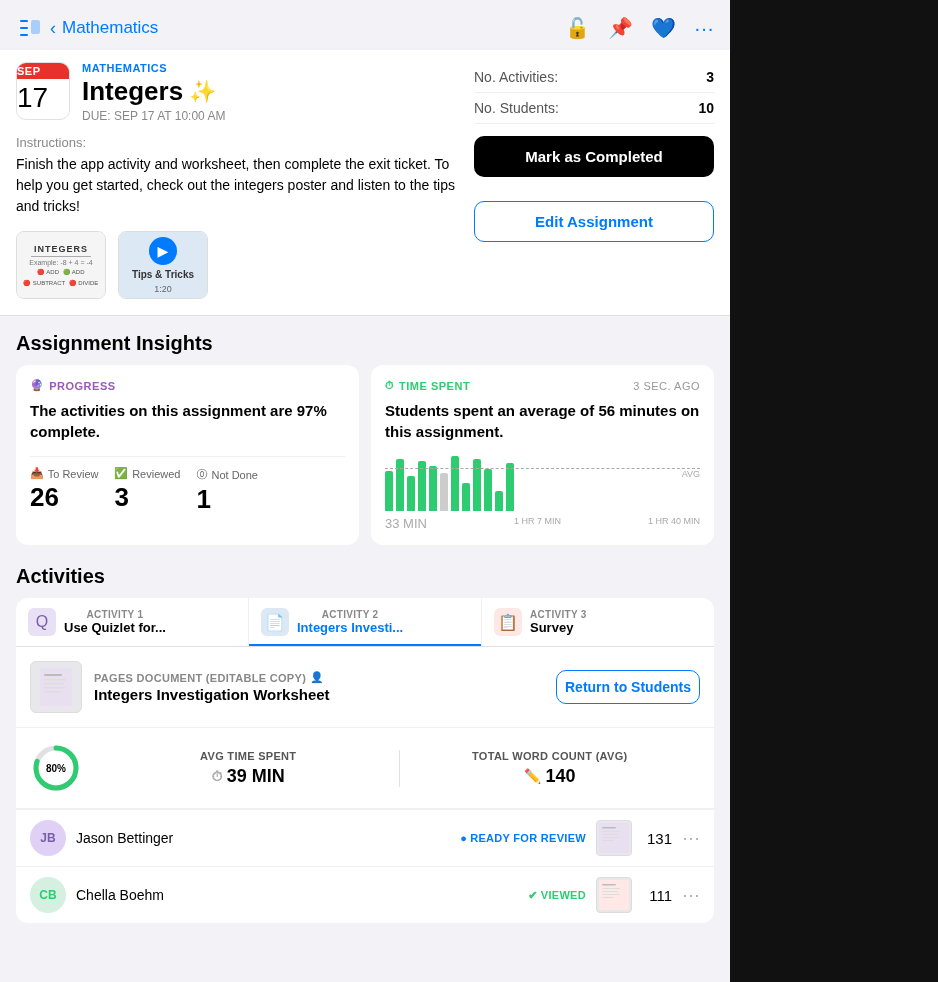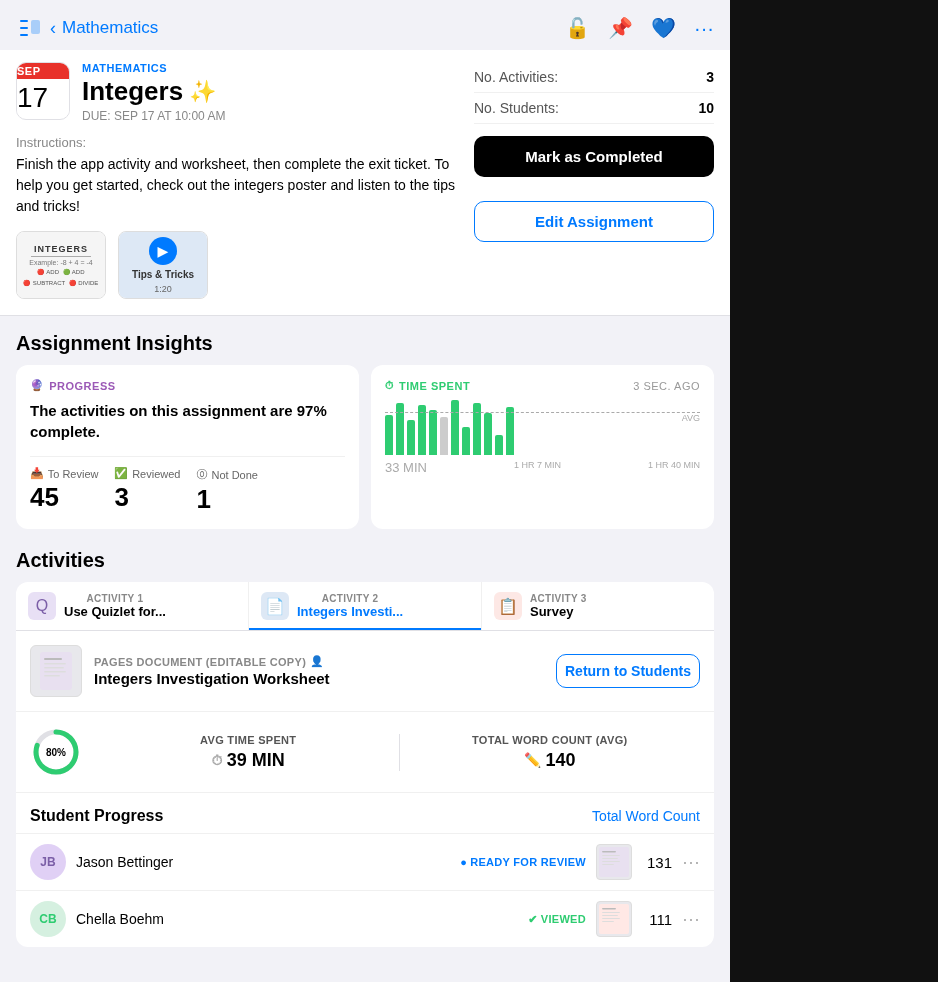--- a/index.html
+++ b/index.html
@@ -614,21 +614,21 @@
           <span>🔮</span>
           <span>PROGRESS</span>
         </div>
         <div class="insight-text">The activities on this assignment are 97% complete.</div>
         <div class="stats-row">
           <div class="stat-item">
             <div class="stat-label">
               <span>📥</span>
               <span>To Review</span>
             </div>
-            <div class="stat-value">45</div>
+            <div class="stat-value">26</div>
           </div>
           <div class="stat-item">
             <div class="stat-label">
               <span>✅</span>
               <span>Reviewed</span>
             </div>
             <div class="stat-value">3</div>
           </div>
           <div class="stat-item">
             <div class="stat-label">
@@ -641,20 +641,21 @@
       </div>
 
       <div class="insight-card">
         <div class="insight-header" style="display:flex; justify-content:space-between; width:100%;">
           <div style="display:flex; align-items:center; gap:5px; color:#2ecc71; font-size:11px; font-weight:700; letter-spacing:0.5px; text-transform:uppercase;">
             <span>⏱</span>
             <span>TIME SPENT</span>
           </div>
           <span style="color:#999; font-size:11px; font-weight:400;">3 sec. ago</span>
         </div>
+        <div class="insight-text">Students spent an average of 56 minutes on this assignment.</div>
 
         <div style="position:relative; height:75px;">
           <div style="position:absolute; top:0; left:0; right:0; display:flex; align-items:flex-end; gap:3px; height:55px;">
             <div class="bar" style="height:40px;"></div>
             <div class="bar" style="height:52px;"></div>
             <div class="bar" style="height:35px;"></div>
             <div class="bar" style="height:50px;"></div>
             <div class="bar" style="height:45px;"></div>
             <div class="bar" style="height:38px; background:#ccc;"></div>
             <div class="bar" style="height:55px;"></div>
@@ -745,24 +746,20 @@
           </div>
           <div class="stat-col">
             <div class="stat-col-label">TOTAL WORD COUNT (AVG)</div>
             <div class="stat-col-value">
               <span class="stat-col-icon">✏️</span>
               <span>140</span>
             </div>
           </div>
         </div>
 
-        <div class="student-progress-header">
-          <span class="sp-title">Student Progress</span>
-          <span class="sp-link">Total Word Count</span>
-        </div>
 
         <div class="student-row">
           <div class="student-avatar" style="background:#e0d0f5; color:#7b5ea7;">JB</div>
           <span class="student-name">Jason Bettinger</span>
           <div class="status-badge badge-review">
             <span>●</span>
             <span>READY FOR REVIEW</span>
           </div>
           <div class="student-thumb">
             <svg width="30" height="30" viewBox="0 0 30 30" fill="none">

